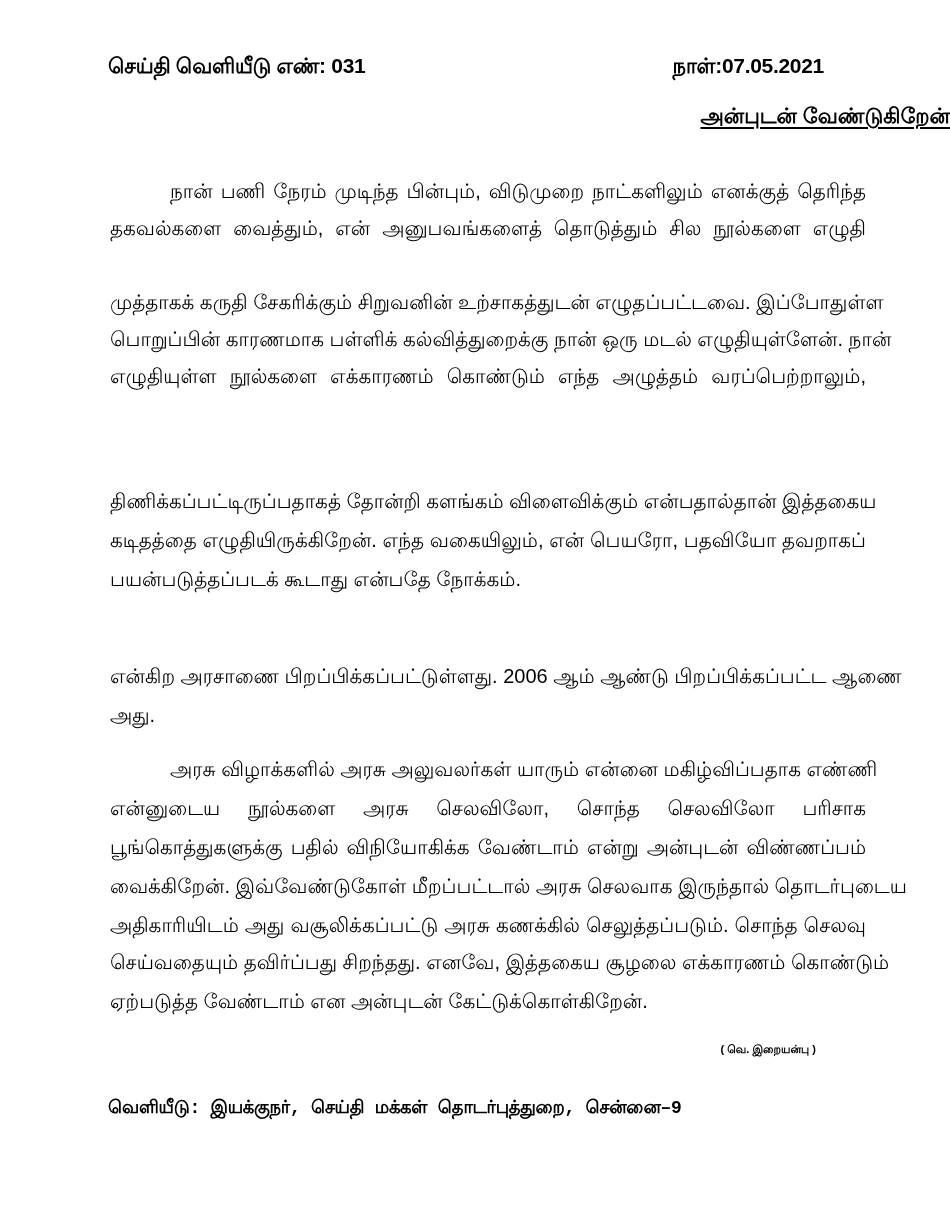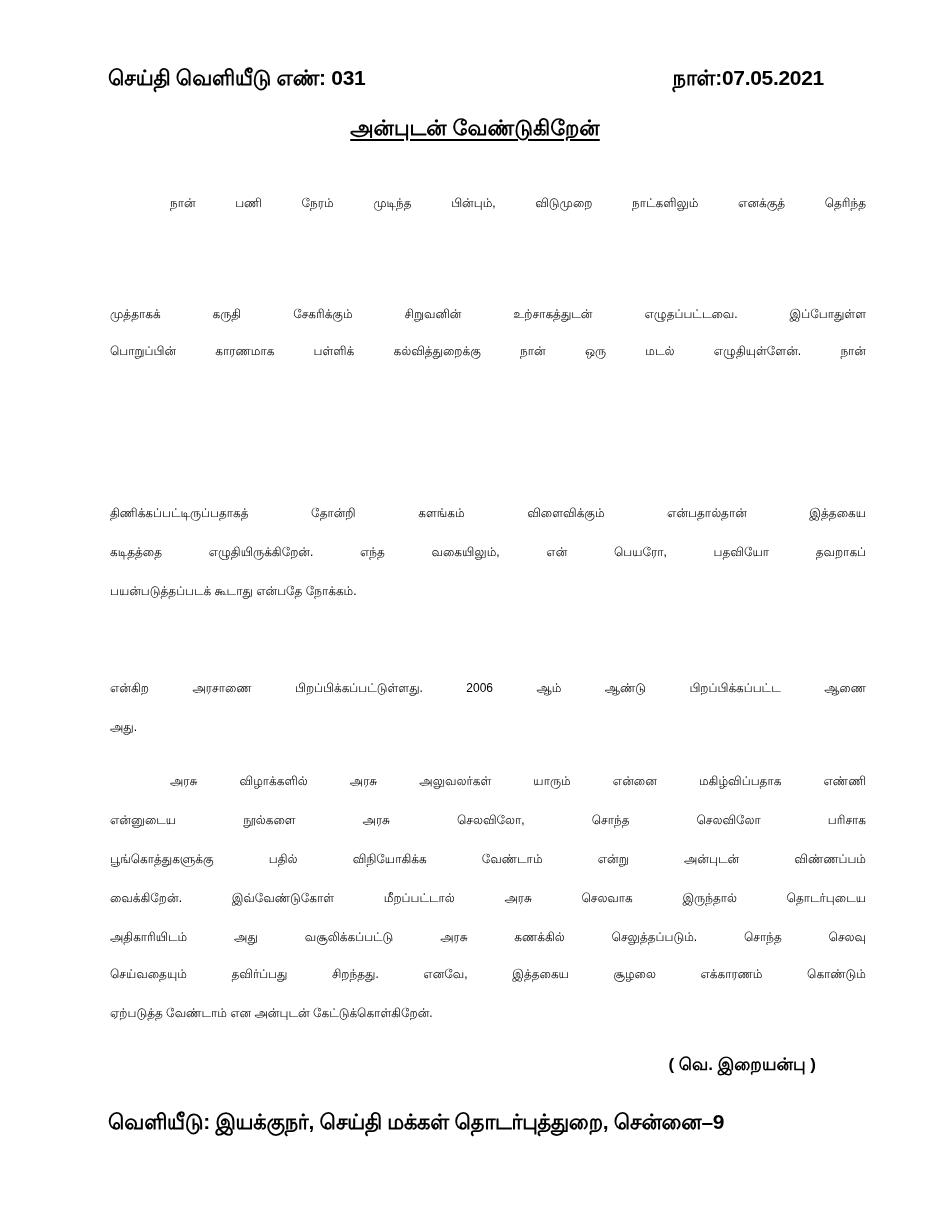--- a/index.html
+++ b/index.html
@@ -1,40 +1,42 @@
 <!DOCTYPE html>
 <html><head>
 <meta charset="utf-8">
 <style>
   html, body { margin: 0; padding: 0; background: #ffffff; }
   body { width: 950px; height: 1228px; position: relative; overflow: hidden; color: #000; }
-  .page { position: absolute; left: 0; top: 12px; width: 950px; height: 1008px; border-radius: 7px; }
+  .page { position: absolute; left: 0; top: 0; width: 950px; height: 1008px; border-radius: 7px; }
   .hdr { position: absolute; top: 54px; font-family: "Liberation Sans", "DejaVu Sans", sans-serif; font-weight: bold; font-size: 21px; letter-spacing: -0.3px; }
   .hdr-left { left: 108px; }
   .hdr-right { right: 126px; }
-  .title { position: absolute; top: 104px; left: 0; width: 950px; text-align: center; font-family: "Liberation Sans", "DejaVu Sans", sans-serif; font-weight: bold; font-size: 21px; }
+  .title { position: absolute; top: 104px; left: 0; width: 950px; text-align: right; font-family: "Liberation Sans", "DejaVu Sans", sans-serif; font-weight: bold; font-size: 21px; }
   .title span { text-decoration: underline; text-underline-offset: 4px; }
-  .line { position: absolute; left: 110px; width: 756px; font-family: "Liberation Sans", "DejaVu Sans", sans-serif; font-size: 12px; line-height: 22px; white-space: nowrap; text-align: justify; text-align-last: justify; }
+  .line { position: absolute; left: 110px; width: 756px; font-family: "Liberation Sans", "DejaVu Sans", sans-serif; font-size: 20px; line-height: 22px; white-space: nowrap; text-align: justify; text-align-last: justify; }
   .line.last { text-align-last: left; }
   .line.indent { left: 170px; width: 696px; }
-  .sign { position: absolute; top: 1043px; right: 134px; font-family: "Liberation Sans", "DejaVu Sans", sans-serif; font-weight: bold; font-size: 17px; }
-  .footer { position: absolute; top: 1098px; left: 108px; font-family: Liberation Sans, sans-serif; font-weight: bold; font-size: 21px; letter-spacing: -0.3px; }
+  .sign { position: absolute; top: 1043px; right: 134px; font-family: "Liberation Sans", "DejaVu Sans", sans-serif; font-weight: bold; font-size: 11px; }
+  .footer { position: absolute; top: 1098px; left: 108px; font-family: Liberation Mono, monospace; font-weight: bold; font-size: 18px; letter-spacing: -0.3px; }
 </style>
 </head>
 <body>
 
 <div class="page">
   <div class="hdr hdr-left">செய்தி வெளியீடு எண்: 031</div>
   <div class="hdr hdr-right">நாள்:07.05.2021</div>
 
   <div class="title"><span>அன்புடன் வேண்டுகிறேன்</span></div>
 
   <div class="line indent" style="top:180px">நான் பணி நேரம் முடிந்த பின்பும்,   விடுமுறை நாட்களிலும் எனக்குத் தெரிந்த</div>
+  <div class="line" style="top:217px">தகவல்களை வைத்தும், என் அனுபவங்களைத் தொடுத்தும் சில நூல்களை எழுதி</div>
   <div class="line" style="top:291px">முத்தாகக் கருதி சேகரிக்கும் சிறுவனின்  உற்சாகத்துடன் எழுதப்பட்டவை.  இப்போதுள்ள</div>
   <div class="line" style="top:328px">பொறுப்பின் காரணமாக  பள்ளிக் கல்வித்துறைக்கு நான் ஒரு மடல் எழுதியுள்ளேன்.  நான்</div>
+  <div class="line" style="top:365px">எழுதியுள்ள   நூல்களை எக்காரணம் கொண்டும் எந்த அழுத்தம் வரப்பெற்றாலும்,</div>
   <div class="line" style="top:490px">திணிக்கப்பட்டிருப்பதாகத் தோன்றி களங்கம் விளைவிக்கும் என்பதால்தான்  இத்தகைய</div>
   <div class="line last" style="top:568px">பயன்படுத்தப்படக் கூடாது என்பதே நோக்கம்.</div>
   <div class="line" style="top:529px">கடிதத்தை எழுதியிருக்கிறேன்.  எந்த வகையிலும், என் பெயரோ, பதவியோ தவறாகப்</div>
 
   <div class="line" style="top:665px">என்கிற அரசாணை பிறப்பிக்கப்பட்டுள்ளது.  2006 ஆம் ஆண்டு பிறப்பிக்கப்பட்ட ஆணை</div>
   <div class="line last" style="top:704px">அது.</div>
 
   <div class="line indent" style="top:758px">அரசு விழாக்களில் அரசு அலுவலர்கள் யாரும் என்னை மகிழ்விப்பதாக எண்ணி</div>
   <div class="line" style="top:797px">என்னுடைய நூல்களை அரசு செலவிலோ, சொந்த செலவிலோ பரிசாக</div>
   <div class="line" style="top:836px">பூங்கொத்துகளுக்கு பதில் விநியோகிக்க வேண்டாம் என்று அன்புடன் விண்ணப்பம்</div>

